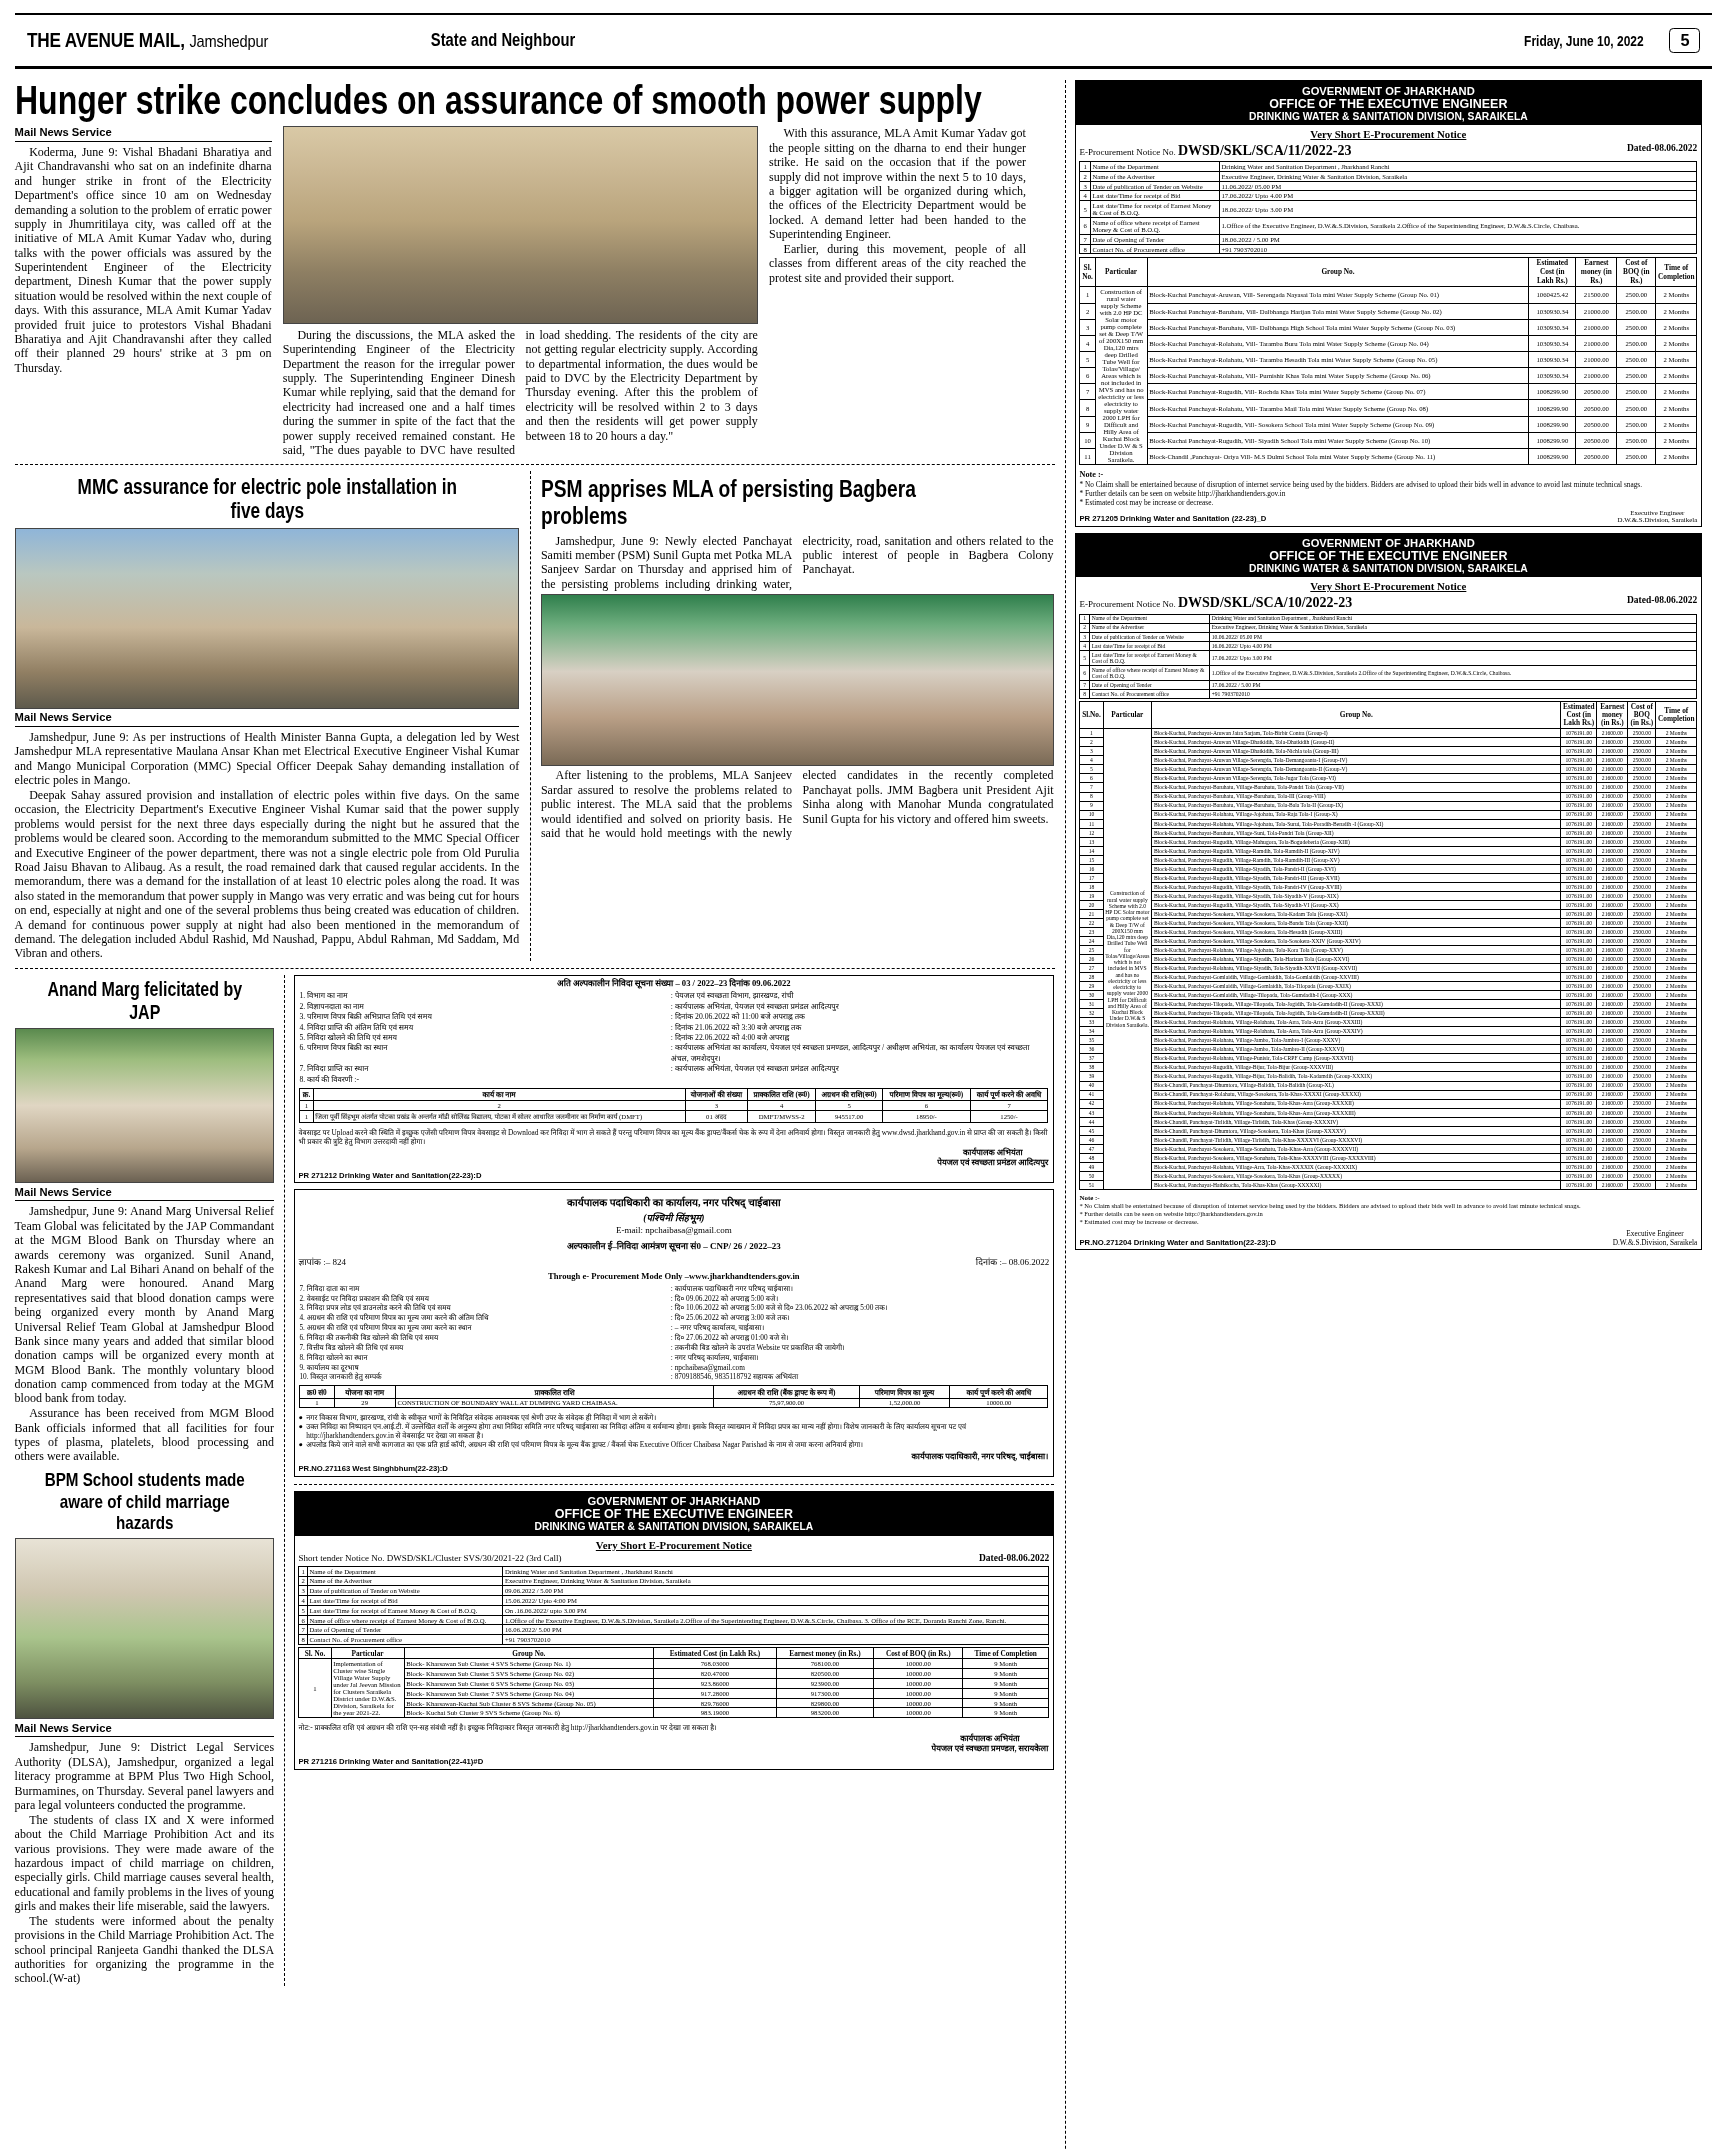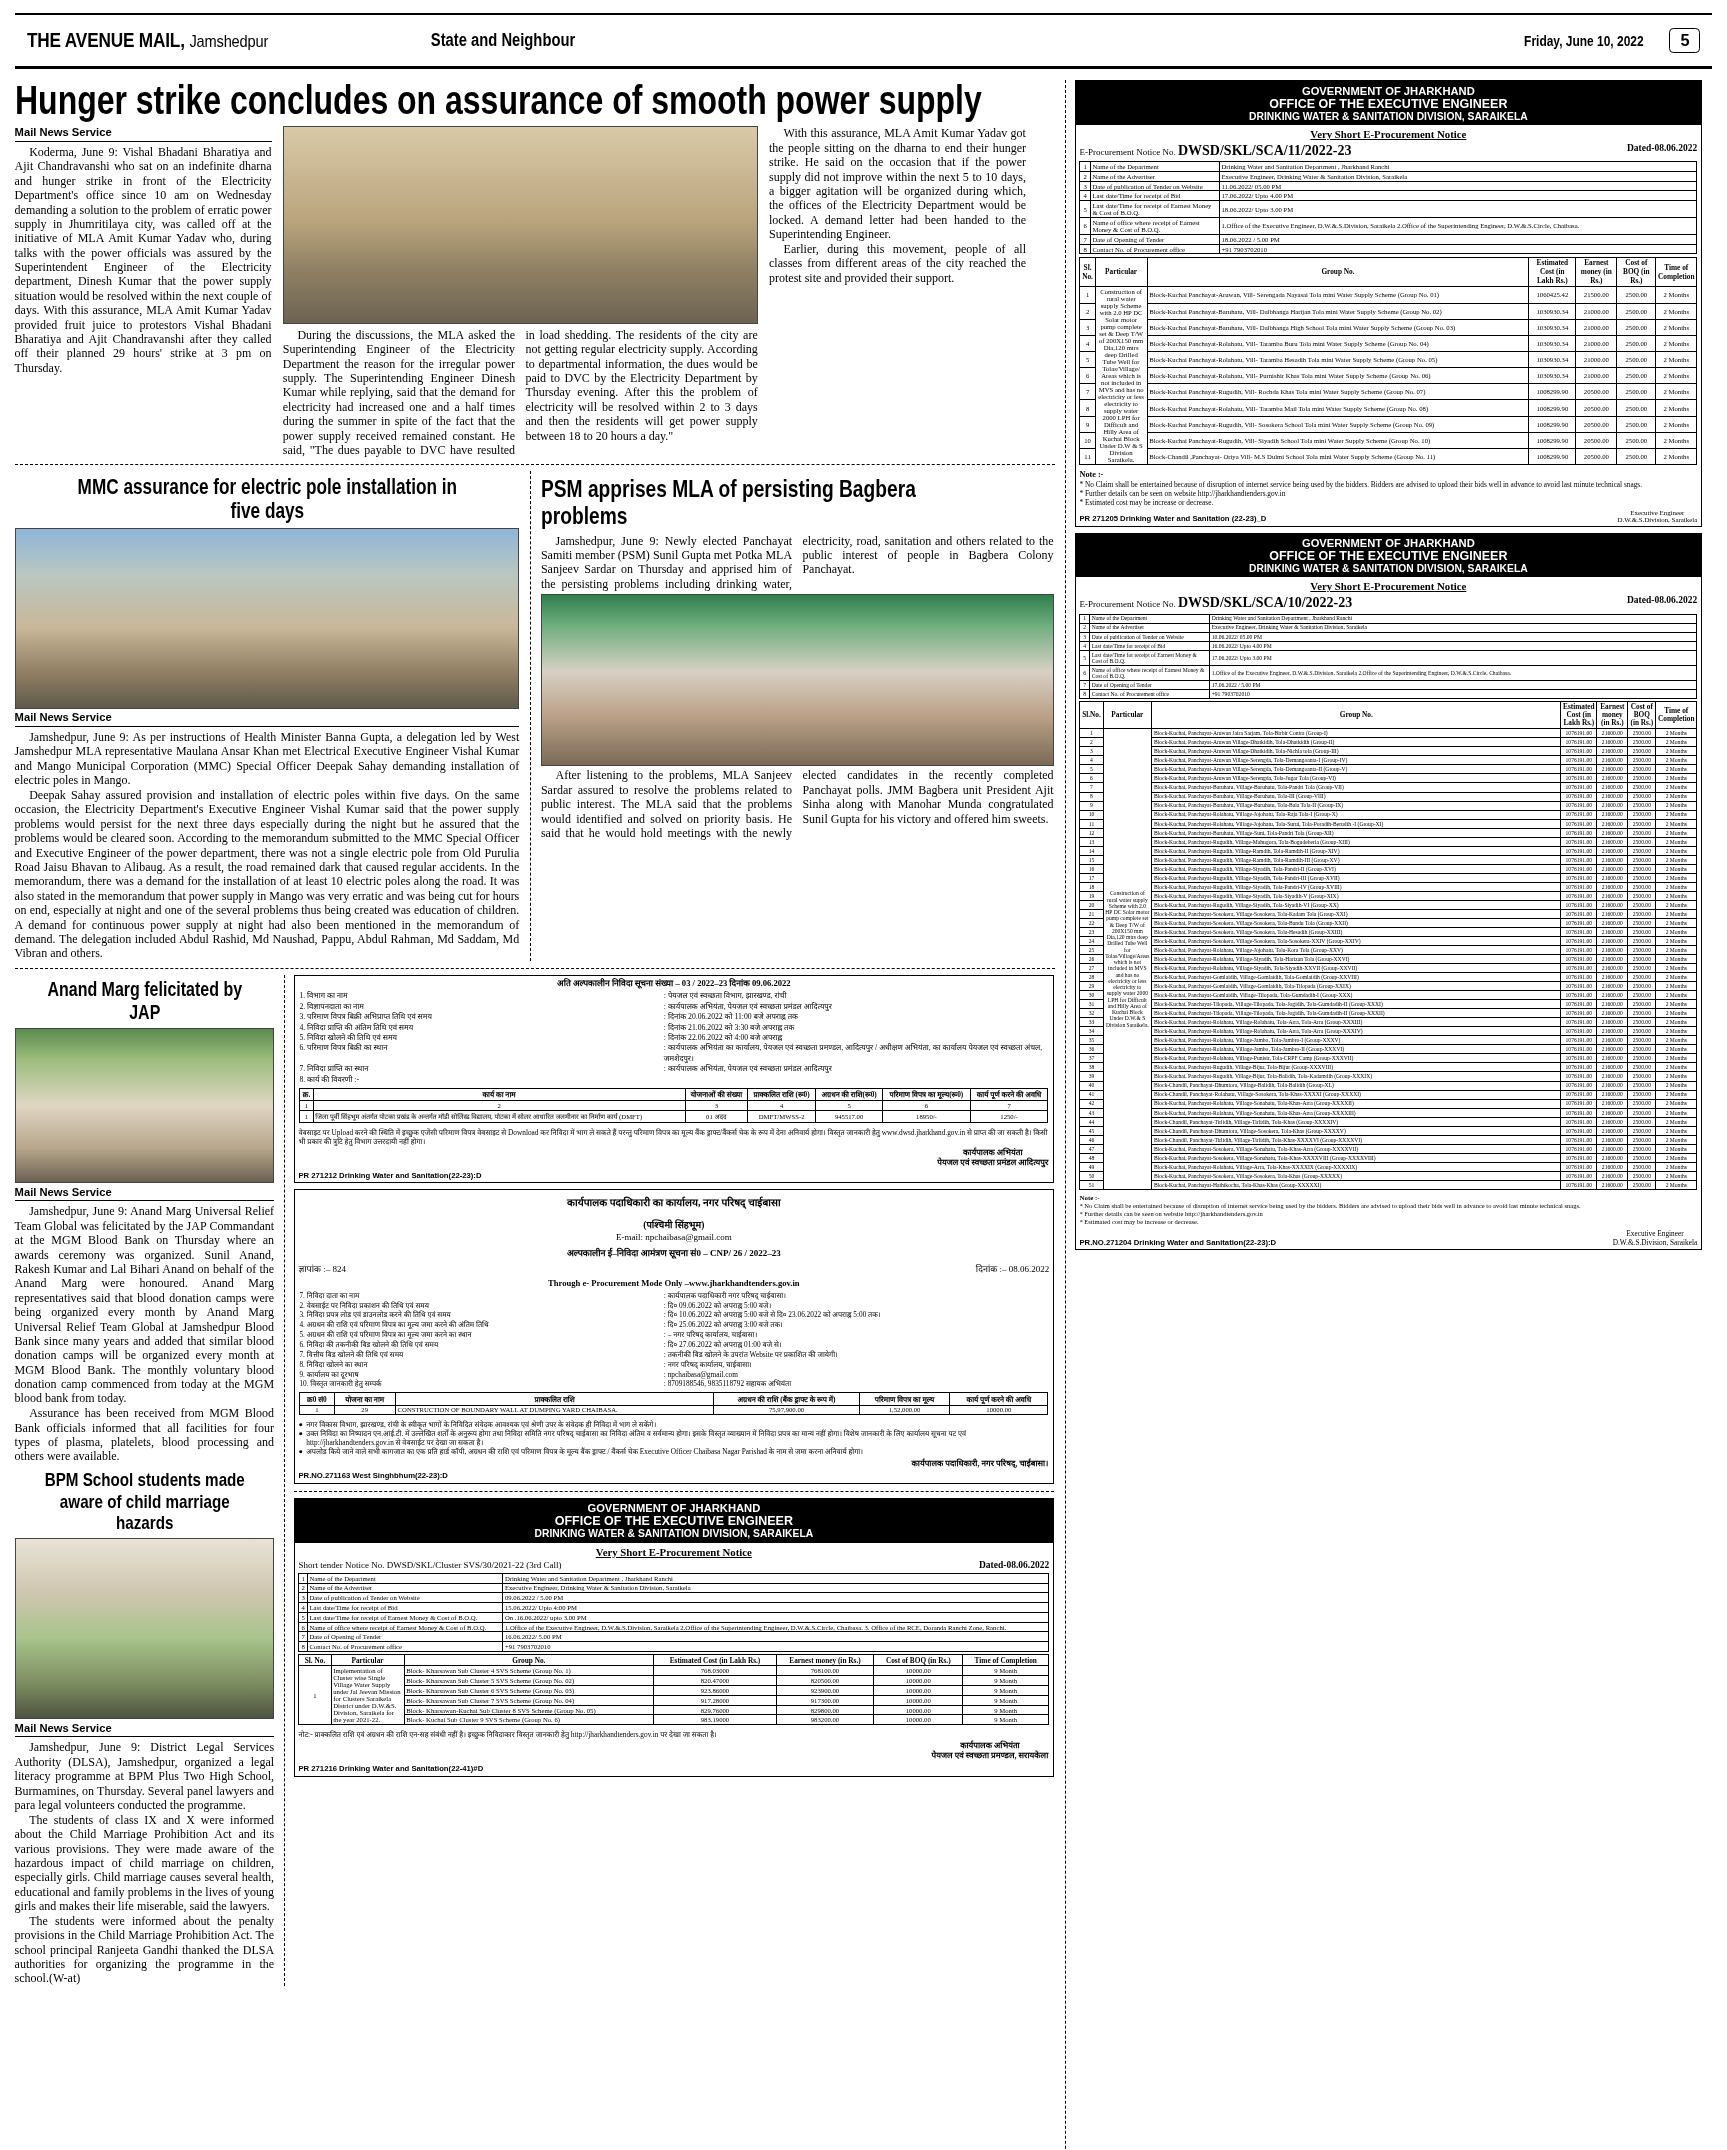--- a/index.html
+++ b/index.html
@@ -95,23 +95,23 @@
   .note b { font-size: 8.2px; }
   .sigline { display: flex; justify-content: flex-end; padding: 0 4.3px 1.7px 4.3px; }
   .sigline .sig { text-align: center; font-weight: bold; font-size: 8.2px; line-height: 1.2; }
   .prline { font-family: "Liberation Sans", sans-serif; font-weight: bold; font-size: 7.7px; padding: 1.3px 3.4px 2.6px 3.4px; }
 
   
   .hindi { font-family: "Liberation Serif", serif; }
   .hdr-blk { border: 1.3px solid #000; padding: 3.4px; text-align:center; }
   .hdr-blk .h1 { font-weight: bold; font-size: 11.6px; }
   .hdr-blk .h2 { font-weight: bold; font-size: 10.3px; margin-top: 0.9px;}
-  .hdr-blk .h3 { font-weight: bold; font-size: 9.5px; margin-top: 9px;}
+  .hdr-blk .h3 { font-weight: bold; font-size: 9.5px; margin-top: 2px; font-style: italic;}
   .kv { font-size: 7.7px; line-height: 1.35; }
-  .kv .row { display: flex; gap: 5px; }
+  .kv .row { display: flex; gap: 12px; }
   .kv .k { flex: 0 0 48%; }
   .kv .v { flex: 1; }
   .centerbold { text-align:center; font-weight:bold; }
 
   .blackbar { background:#000; color:#fff; text-align:center; font-family:"Liberation Sans",sans-serif; font-weight:bold; padding:3.4px 1.7px; }
   .blackbar .b1{ font-size:11.2px; } .blackbar .b2{ font-size:12.5px; } .blackbar .b3{ font-size:10.3px; }
 </style>
 </head>
 <body>
 

